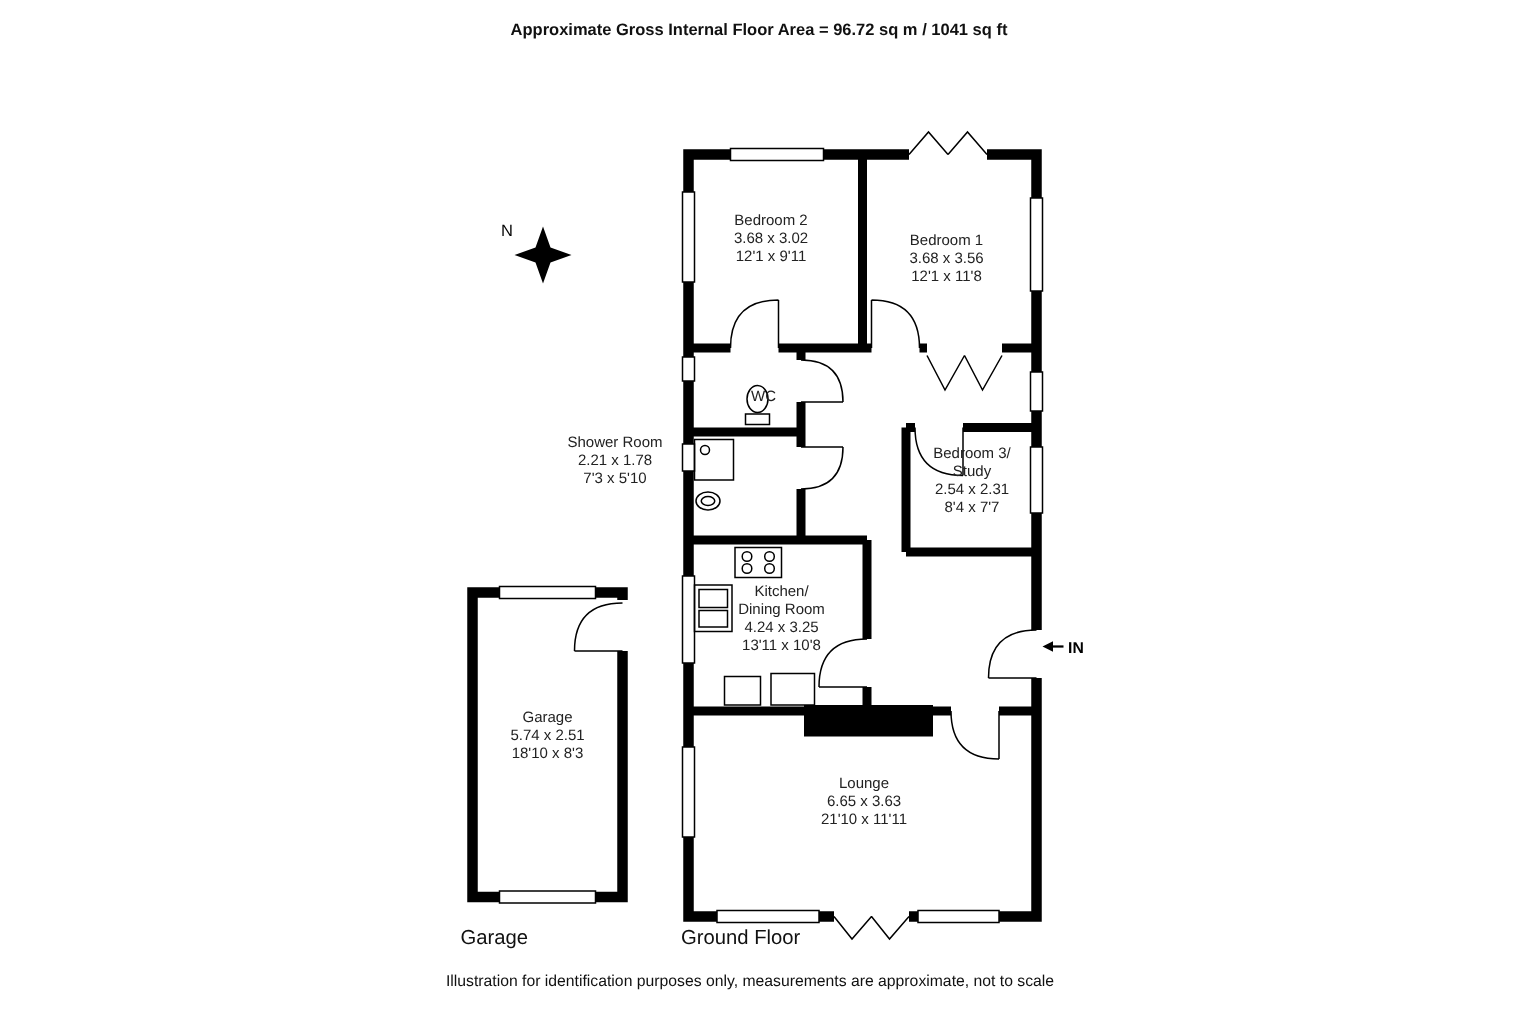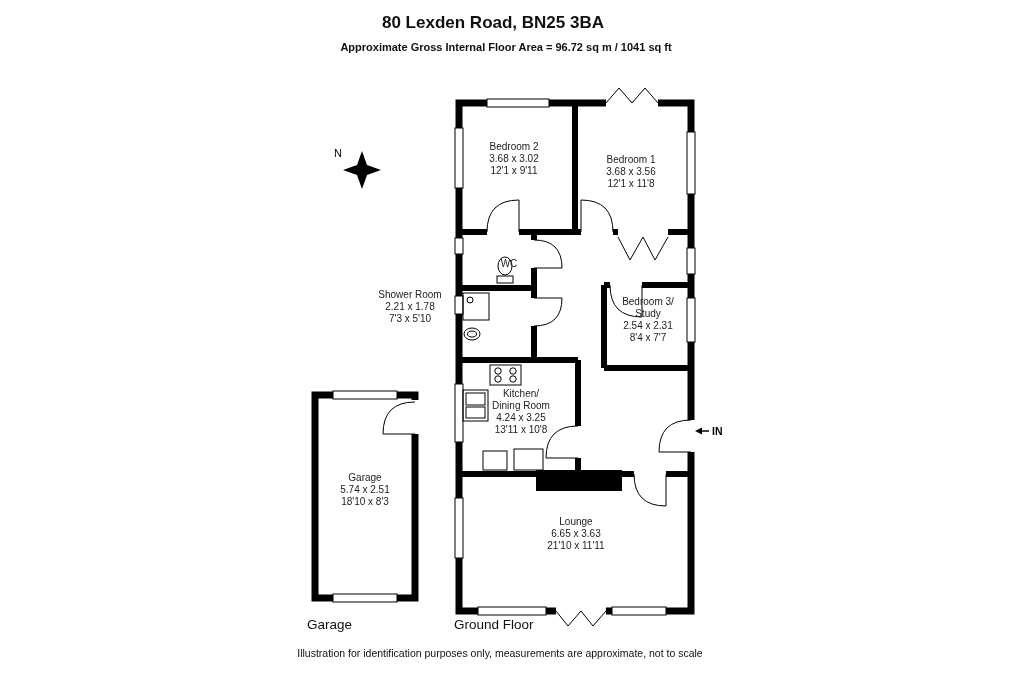--- a/index.html
+++ b/index.html
@@ -28,21 +28,20 @@
   .t-in     { font-size: 10.5px; fill: #000000; text-anchor: start; font-weight: 700; }
   .t-cap    { font-size: 13.5px; fill: #111111; text-anchor: start; }
   .t-footer { font-size: 10.5px; fill: #111111; text-anchor: middle; }
 </style>
 </head>
 <body>
 
 <div class="page">
 
   <div class="header">
-    <div class="title">80 Lexden Road, BN25 3BA</div>
     <div class="sub">Approximate Gross Internal Floor Area = 96.72 sq m / 1041 sq ft</div>
   </div>
 
   <svg class="plan" viewBox="0 0 1024 682">
 
     <g stroke="#000" fill="none">
       <path d="M459,103 H691 V611 H459 Z" stroke-width="7"></path>
       <path d="M575,103 V232" stroke-width="6"></path>
       <path d="M459,232 H691" stroke-width="6"></path>
       <path d="M534,232 V360" stroke-width="6"></path>

